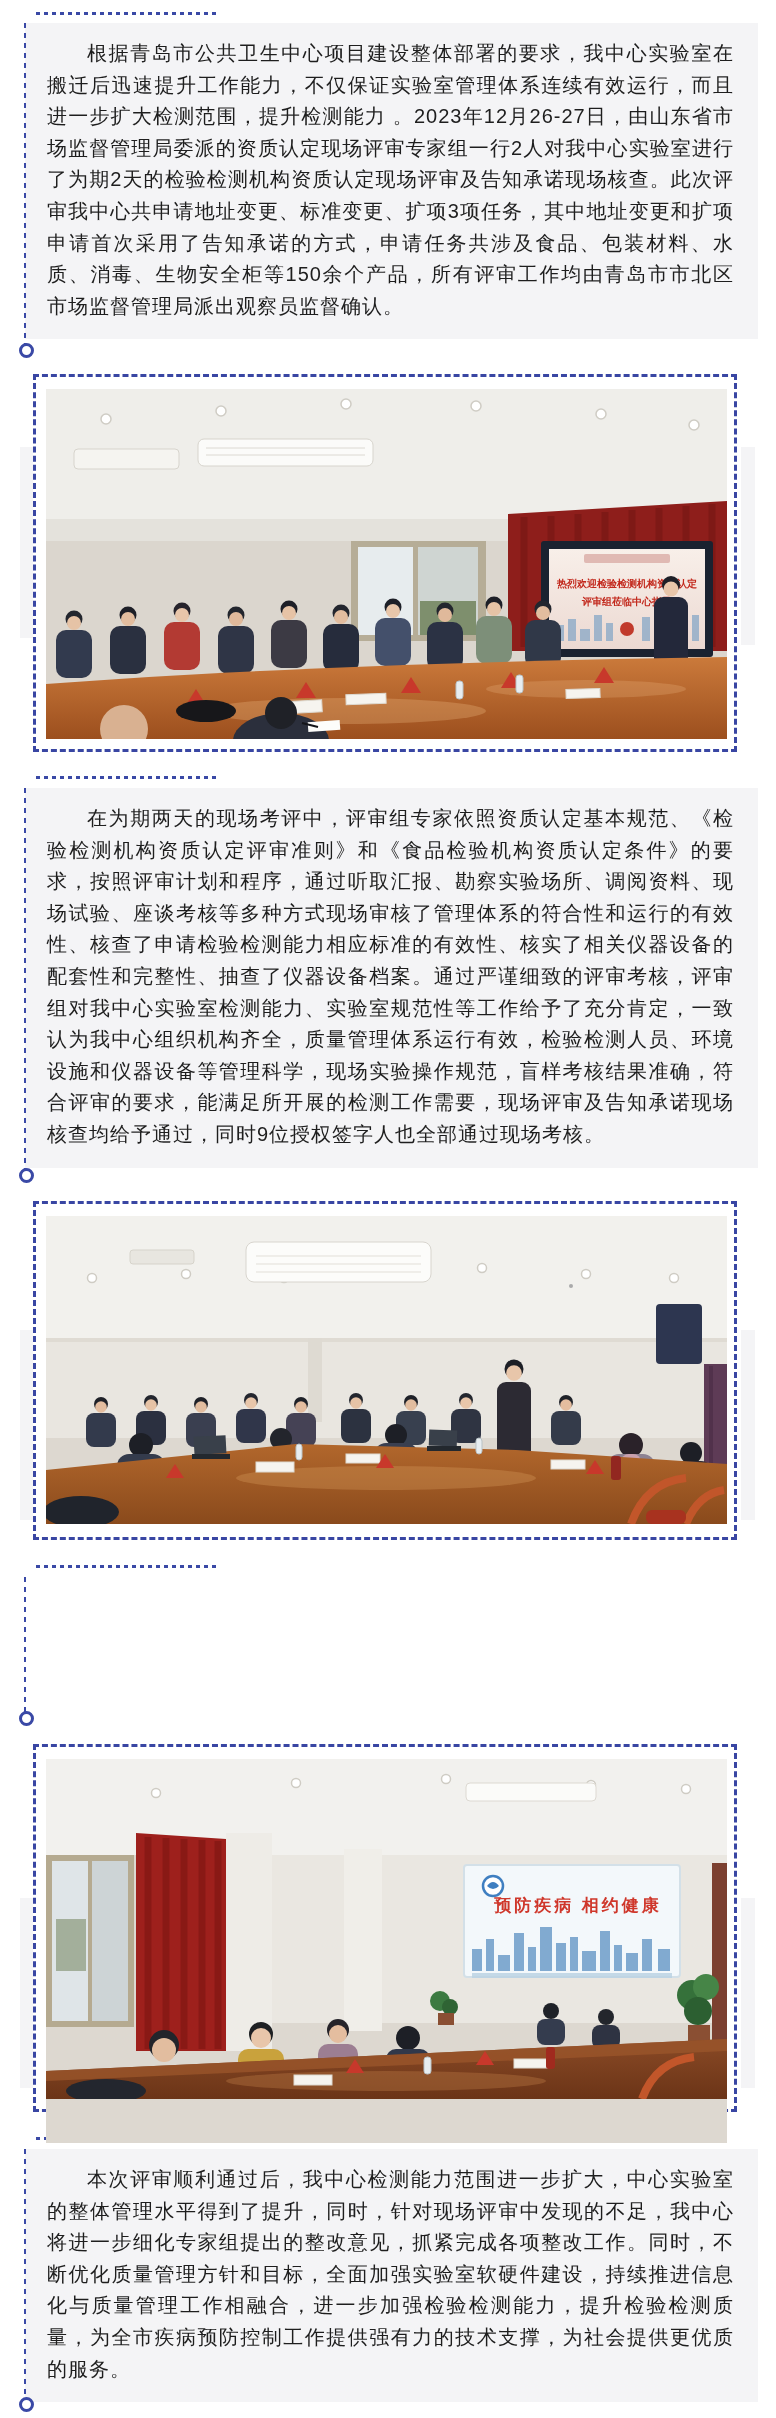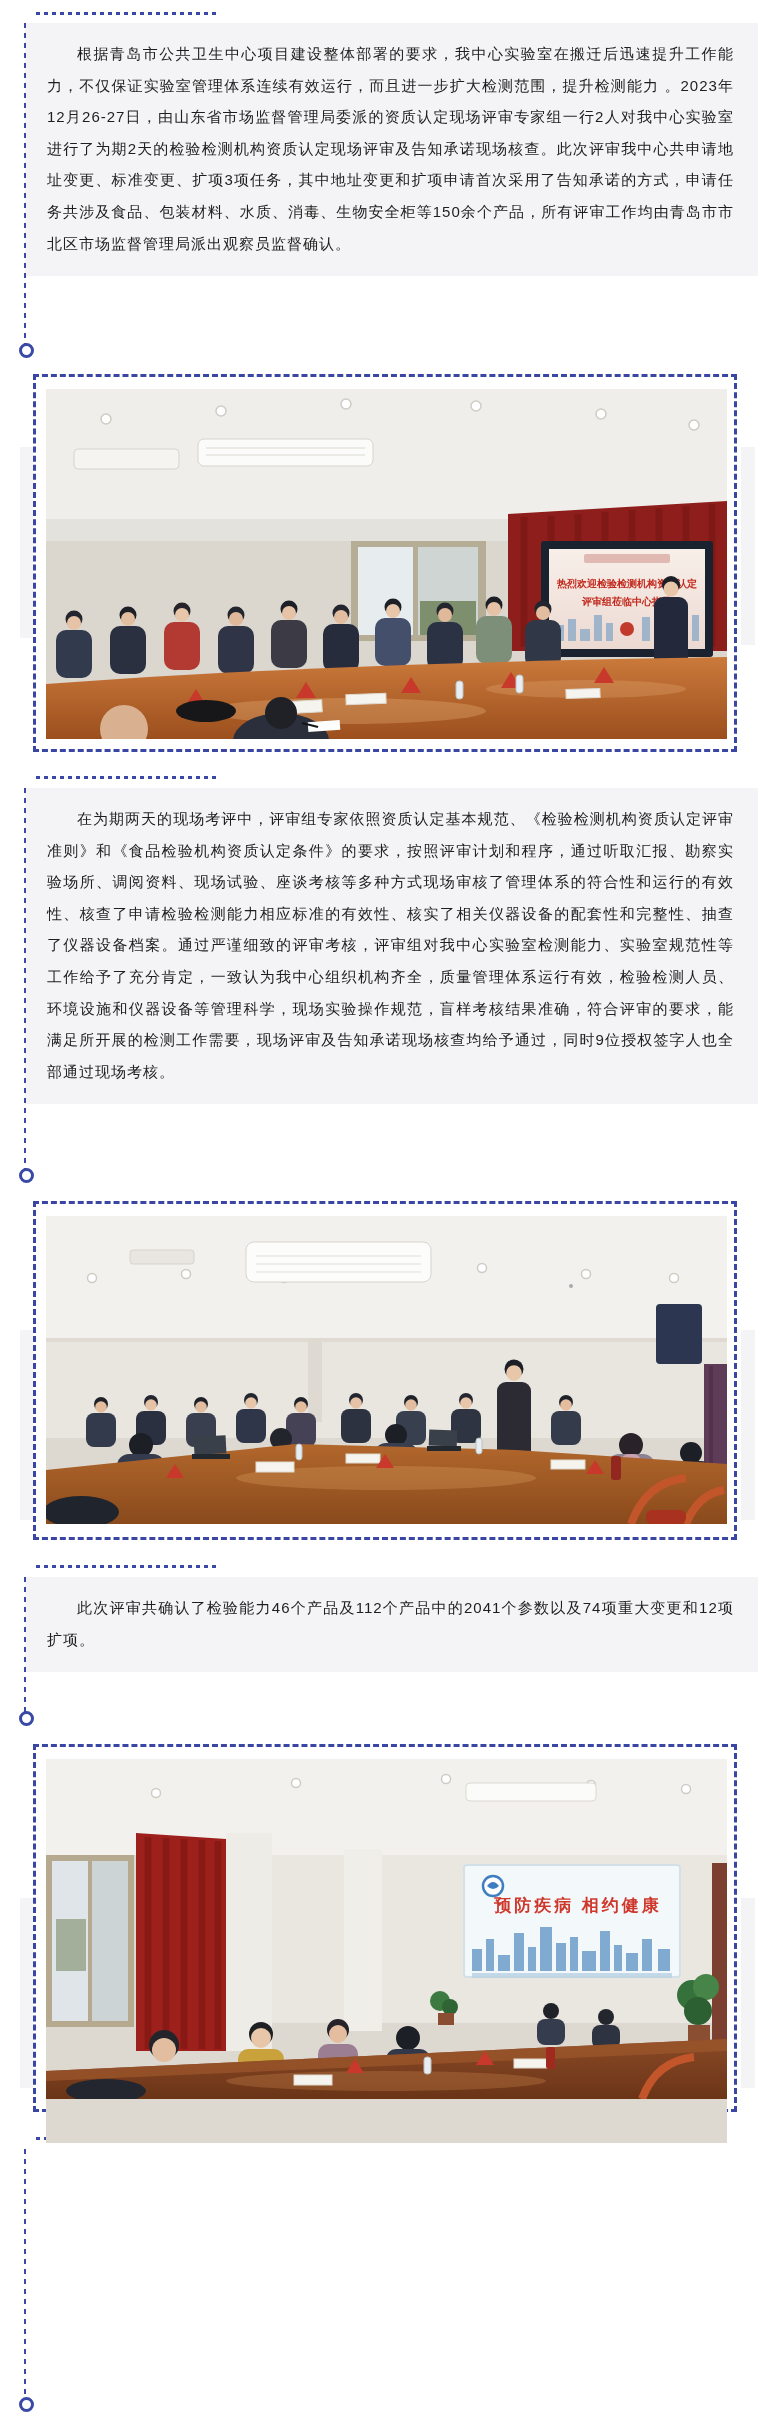--- a/index.html
+++ b/index.html
@@ -12,21 +12,21 @@
   .h-divider {
     position:absolute; left:36px; width:181px; height:3px;
     background:repeating-linear-gradient(90deg,#3a49a6 0 4px, transparent 4px 8px);
   }
   
   .text-block {
     position:absolute; left:25px; width:733px; background:#f4f4f6;
     box-sizing:border-box; padding:15px 24px 17px 22px; z-index:2;
   }
   .text-block p {
-    margin:0; font-size:15px; line-height:31.6px; letter-spacing:1px;
+    margin:0; font-size:20px; line-height:31.6px; letter-spacing:1px;
     color:#1e1e1e; text-align:justify; text-indent:2em;
   }
   
   .v-connector {
     position:absolute; left:24px; width:2px; z-index:3;
     background:repeating-linear-gradient(180deg,#3a49a6 0 5px, transparent 5px 10px);
   }
   .end-circle {
     position:absolute; left:19px; width:9px; height:9px; z-index:3;
     border:3px solid #3a49a6; border-radius:50%; background:#ffffff;
@@ -375,23 +375,20 @@
         <ellipse cx="35" cy="296" rx="38" ry="16" fill="#20242c"></ellipse>
         <path d="M585,308 Q600,266 640,262" stroke="#c2562a" stroke-width="8" fill="none"></path>
         <path d="M640,308 Q652,278 678,274" stroke="#c2562a" stroke-width="8" fill="none"></path>
         <rect x="600" y="294" width="40" height="14" rx="6" fill="#a8321f"></rect>
       </g>
     </svg>
   </div>
 
   <div class="h-divider" style="top:1565px"></div>
   <div class="v-connector" style="top:1577px;height:135px"></div>
-  <div class="text-block" style="top:1577px">
-    <p>此次评审共确认了检验能力46个产品及112个产品中的2041个参数以及74项重大变更和12项扩项。</p>
-  </div>
   <div class="end-circle" style="top:1711px"></div>
 
   <div class="sliver left" style="top:1898px;height:190px"></div>
   <div class="sliver right" style="top:1898px;height:190px"></div>
   <div class="photo-box" style="top:1744px;height:368px"></div>
   <div class="photo" style="top:1759px;height:384px">
     <svg viewBox="0 0 681 340" width="681" height="340">
       <defs>
         <linearGradient id="wood3" x1="0" y1="0" x2="0" y2="1">
           <stop offset="0" stop-color="#8a4a26"></stop>
@@ -512,15 +509,18 @@
       </g>
       <g>
         <ellipse cx="60" cy="332" rx="40" ry="12" fill="#23262e"></ellipse>
         <path d="M596,340 Q610,302 648,298" stroke="#c2562a" stroke-width="8" fill="none"></path>
       </g>
     </svg>
   </div>
 
   <div class="h-divider" style="top:2137px"></div>
   <div class="v-connector" style="top:2149px;height:249px"></div>
+  <div class="text-block" style="top:2149px">
+    <p>本次评审顺利通过后，我中心检测能力范围进一步扩大，中心实验室的整体管理水平得到了提升，同时，针对现场评审中发现的不足，我中心将进一步细化专家组提出的整改意见，抓紧完成各项整改工作。同时，不断优化质量管理方针和目标，全面加强实验室软硬件建设，持续推进信息化与质量管理工作相融合，进一步加强检验检测能力，提升检验检测质量，为全市疾病预防控制工作提供强有力的技术支撑，为社会提供更优质的服务。</p>
+  </div>
   <div class="end-circle" style="top:2397px"></div>
 
 </div>
 
 </body></html>

